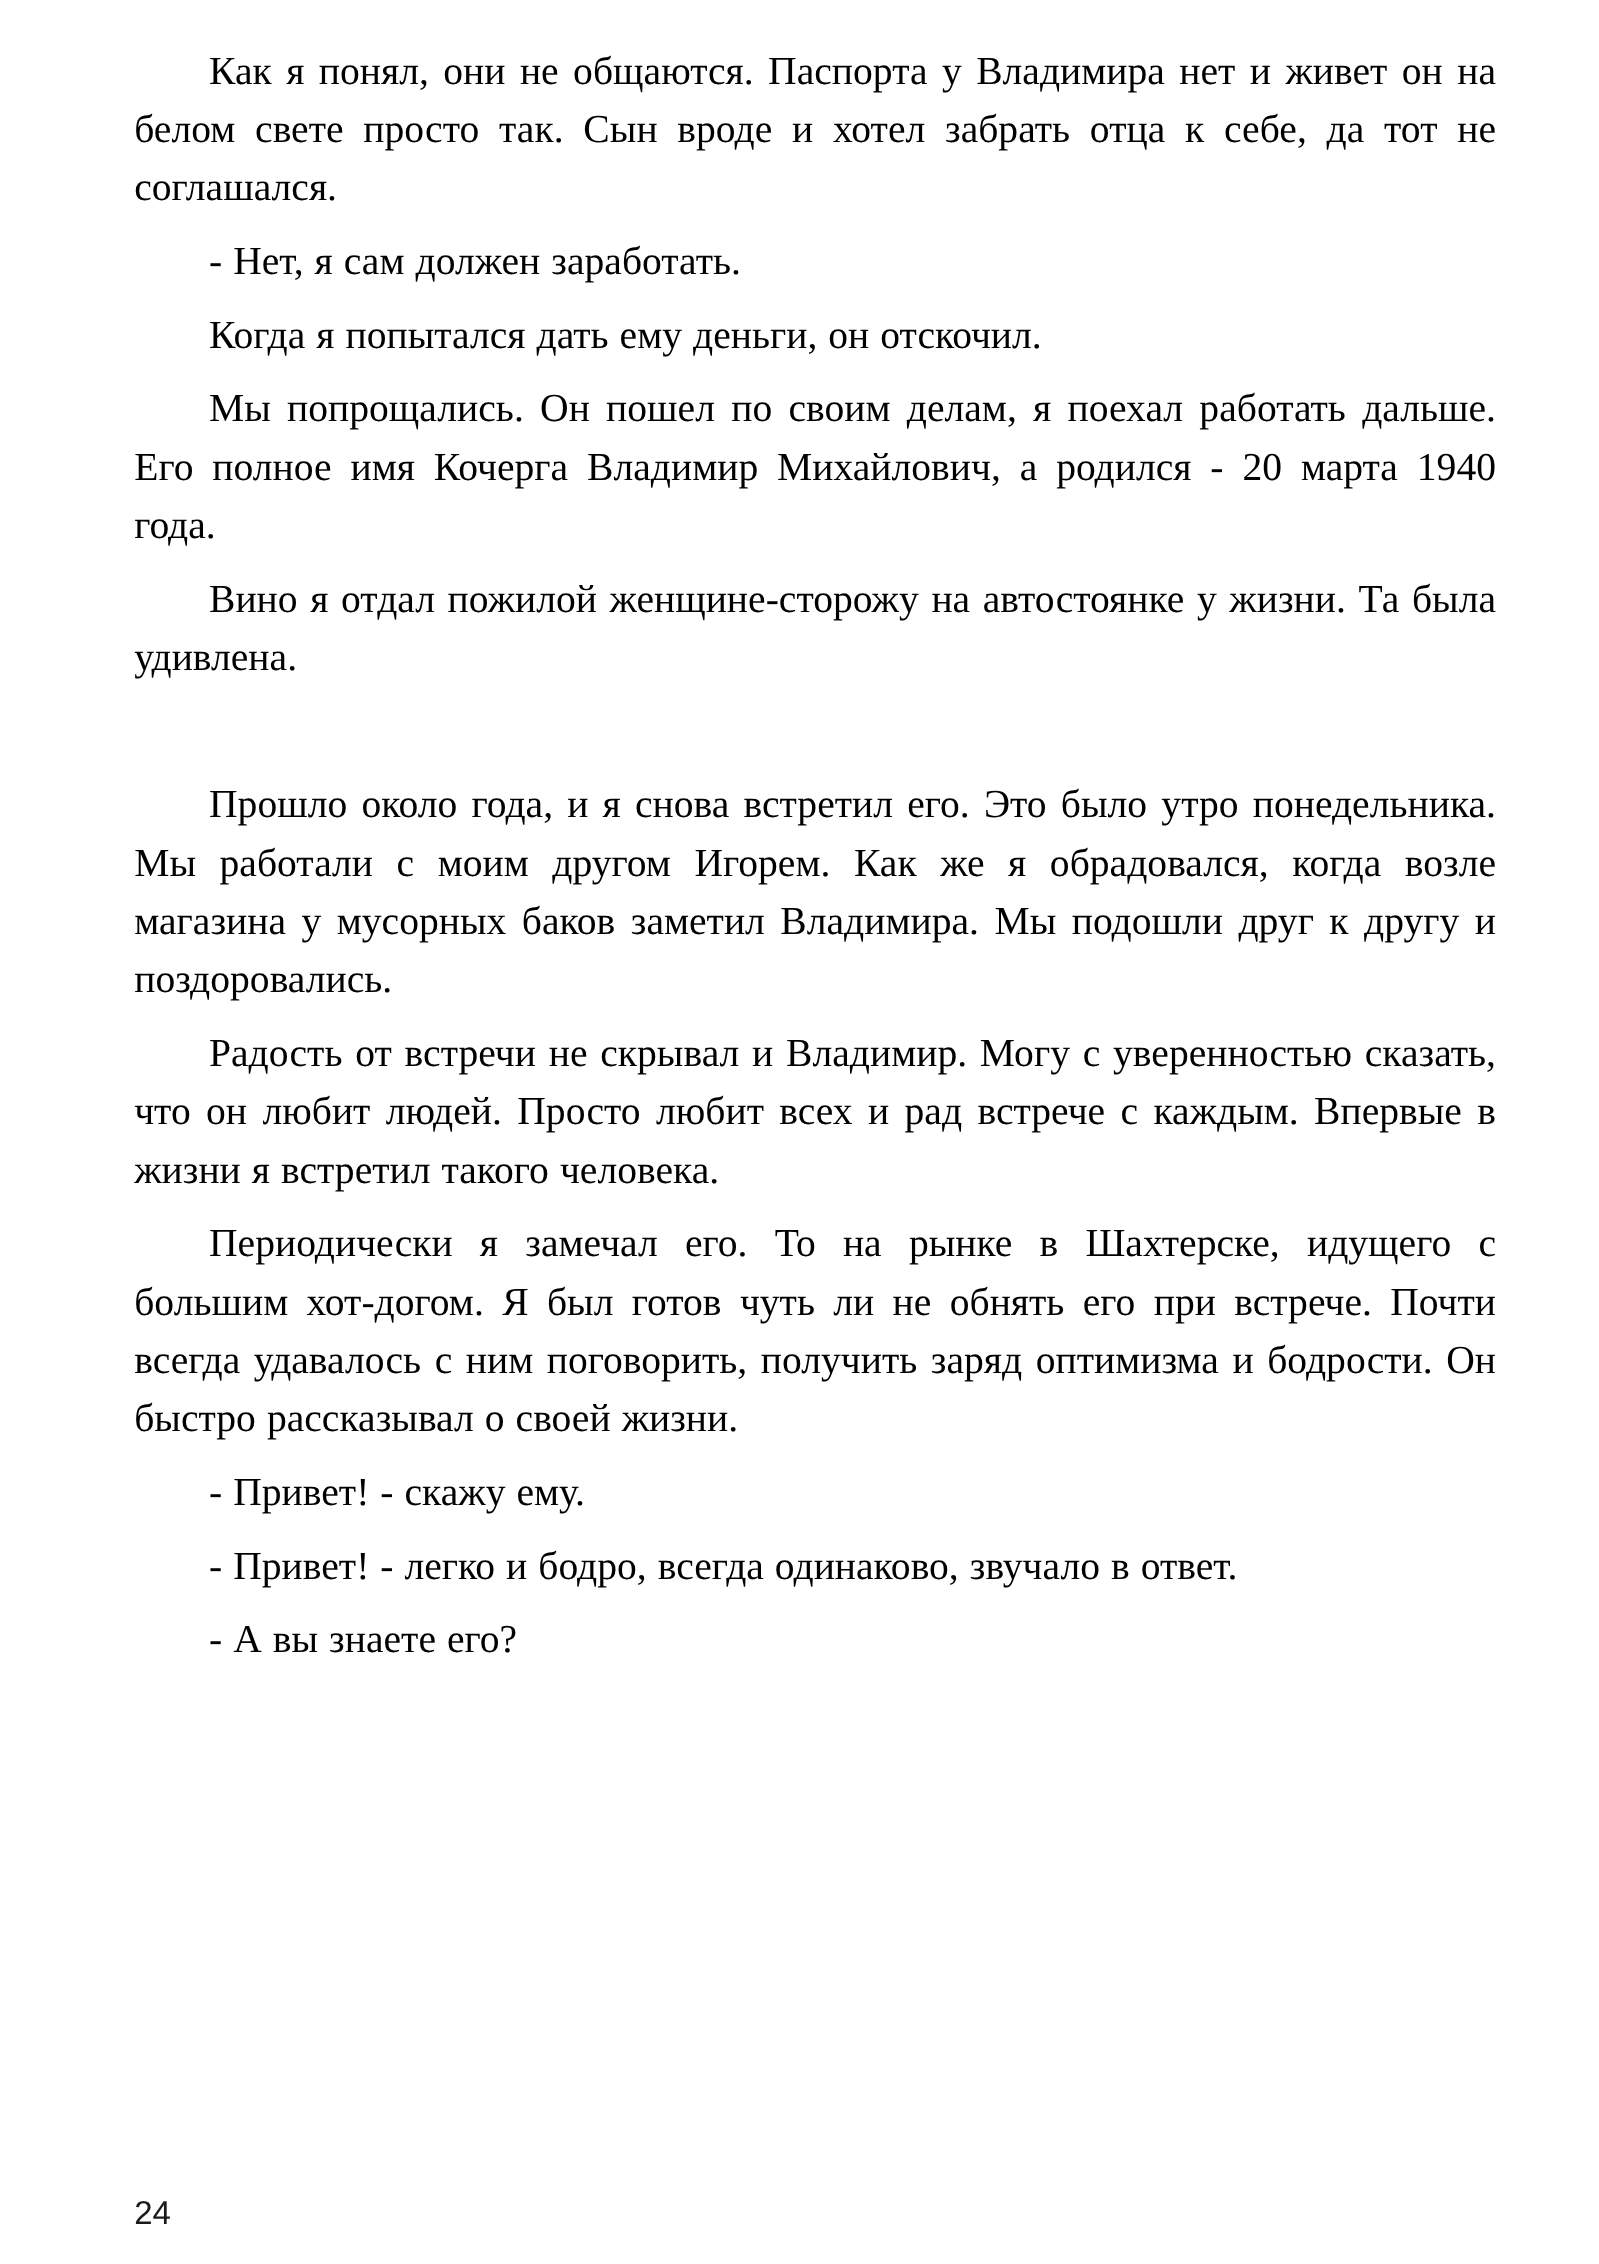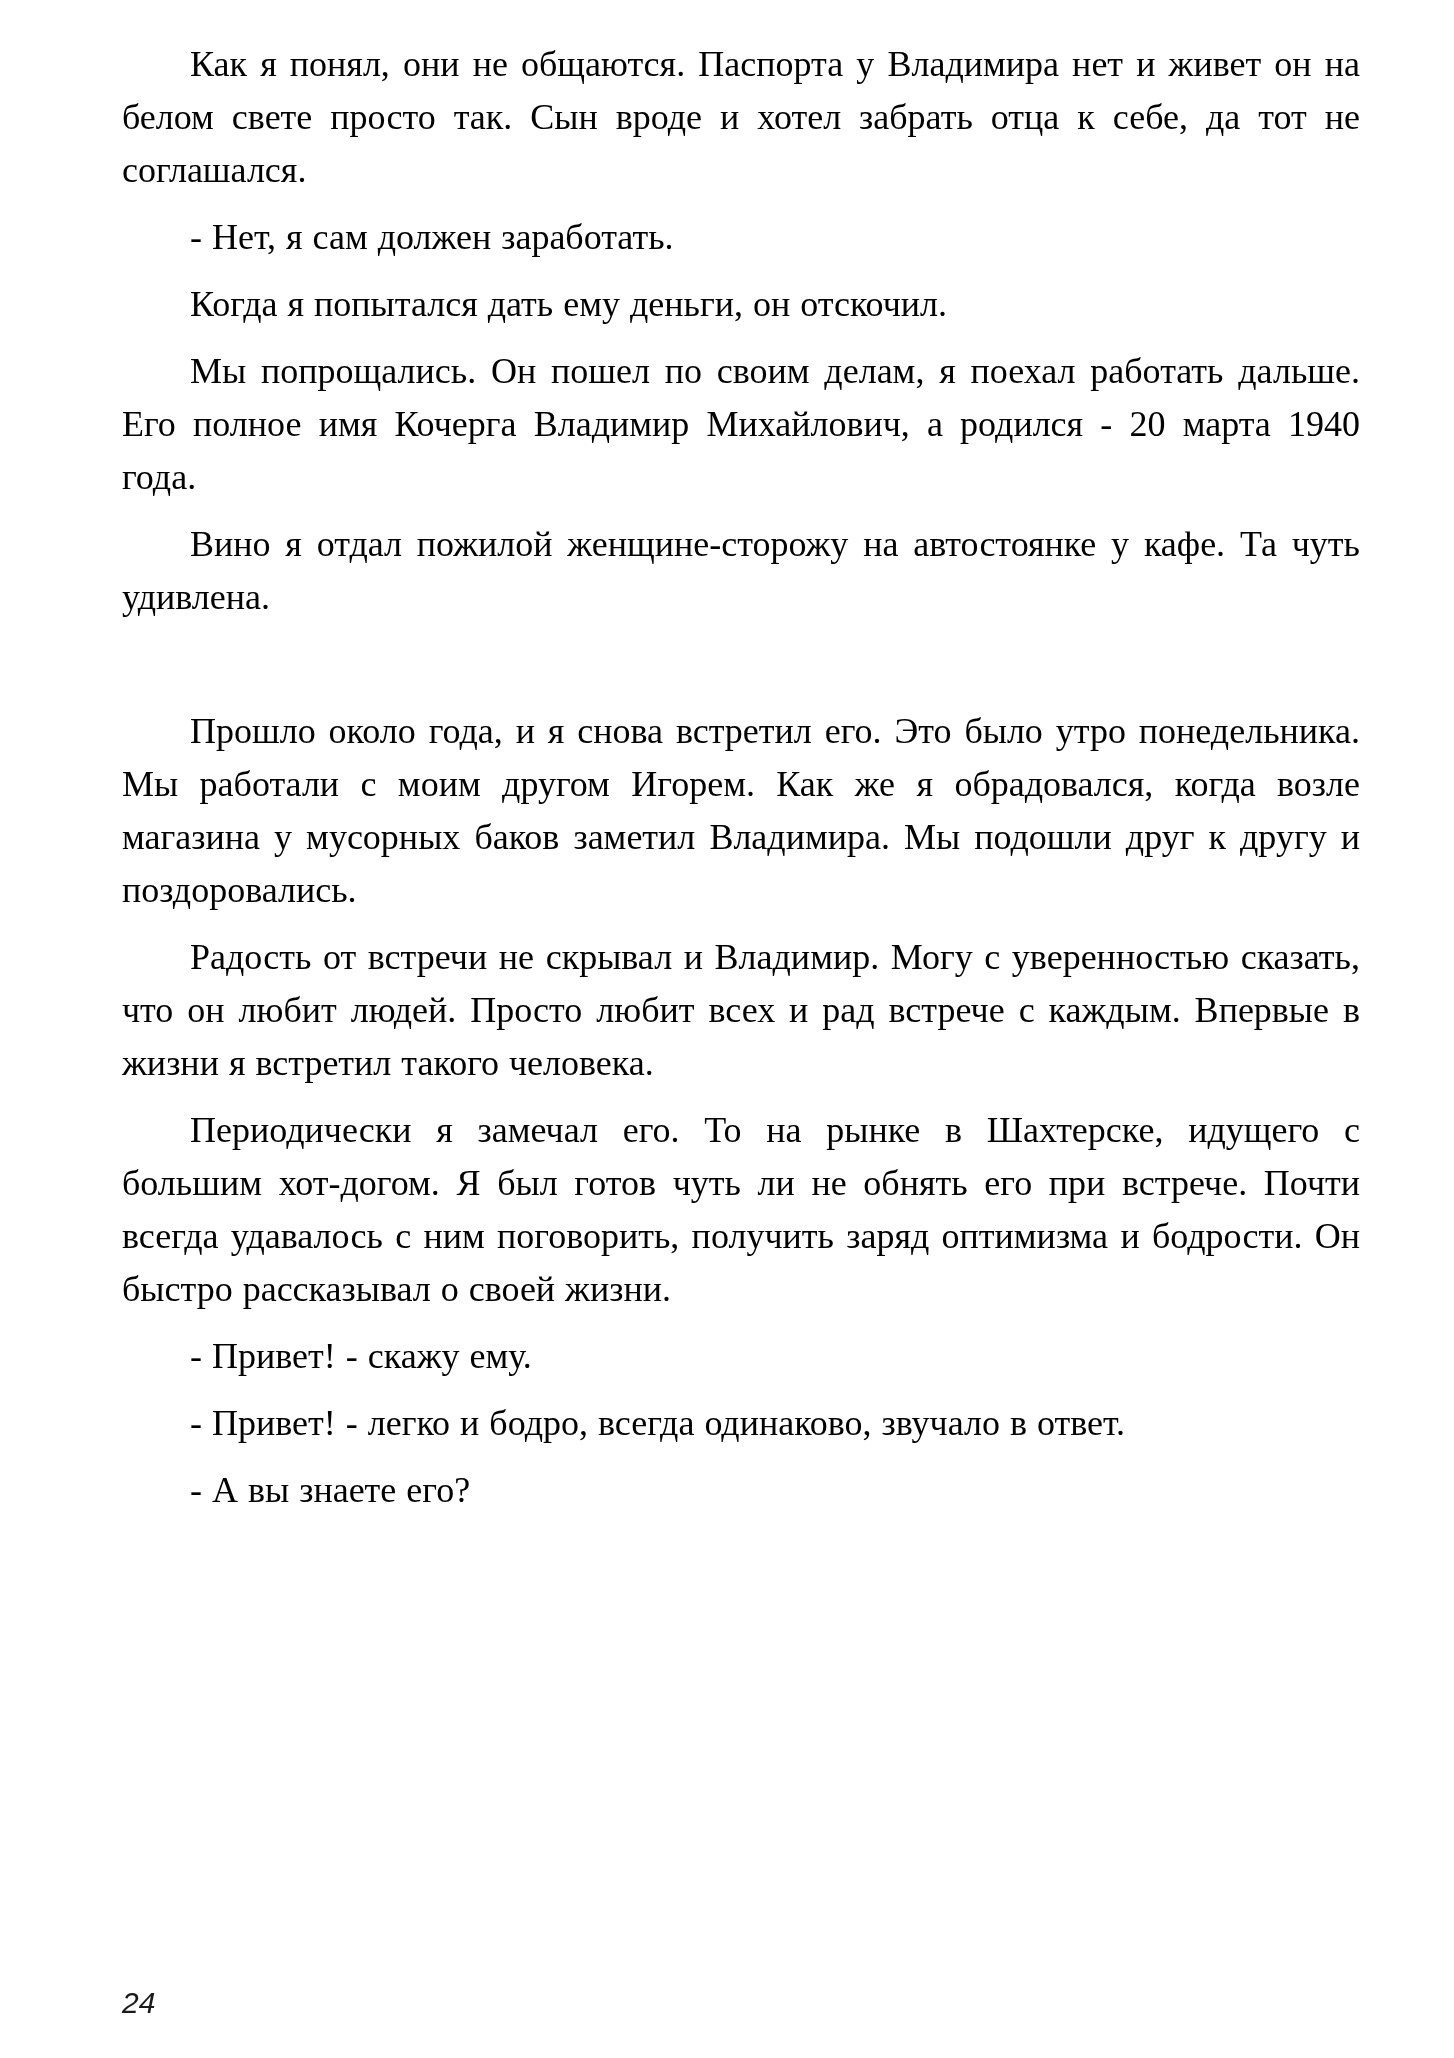--- a/index.html
+++ b/index.html
@@ -30,39 +30,38 @@
     text-align: justify;
     text-indent: 68px;
     word-spacing: 1px;
   }
   .section-gap {
     height: 67px;
   }
   .page-footer {
     position: absolute;
     left: 122px;
-    bottom: 38px;
-    font-style: italic;
+    bottom: 28px;
   }
   .page-number {
     font-family: "Liberation Sans", "DejaVu Sans", sans-serif;
     font-size: 30px;
     color: #1a1a1a;
   }
 </style>
 </head>
 <body>
 
 <div class="page">
   <main class="content">
     <p class="para">Как я понял, они не общаются. Паспорта у Владимира нет и живет он на белом свете просто так. Сын вроде и хотел забрать отца к себе, да тот не соглашался.</p>
     <p class="para">- Нет, я сам должен заработать.</p>
     <p class="para">Когда я попытался дать ему деньги, он отскочил.</p>
     <p class="para">Мы попрощались. Он пошел по своим делам, я поехал работать дальше. Его полное имя Кочерга Владимир Михайлович, а родился - 20 марта 1940 года.</p>
-    <p class="para">Вино я отдал пожилой женщине-сторожу на автостоянке у кафе. Та чуть удивлена.</p>
+    <p class="para">Вино я отдал пожилой женщине-сторожу на автостоянке у жизни. Та была удивлена.</p>
     <div class="section-gap"></div>
     <p class="para">Прошло около года, и я снова встретил его. Это было утро понедельника. Мы работали с моим другом Игорем. Как же я обрадовался, когда возле магазина у мусорных баков заметил Владимира. Мы подошли друг к другу и поздоровались.</p>
     <p class="para">Радость от встречи не скрывал и Владимир. Могу с уверенностью сказать, что он любит людей. Просто любит всех и рад встрече с каждым. Впервые в жизни я встретил такого человека.</p>
     <p class="para">Периодически я замечал его. То на рынке в Шахтерске, идущего с большим хот-догом. Я был готов чуть ли не обнять его при встрече. Почти всегда удавалось с ним поговорить, получить заряд оптимизма и бодрости. Он быстро рассказывал о своей жизни.</p>
     <p class="para">- Привет! - скажу ему.</p>
     <p class="para">- Привет! - легко и бодро, всегда одинаково, звучало в ответ.</p>
     <p class="para">- А вы знаете его?</p>
   </main>
   <footer class="page-footer">
     <span class="page-number">24</span>

